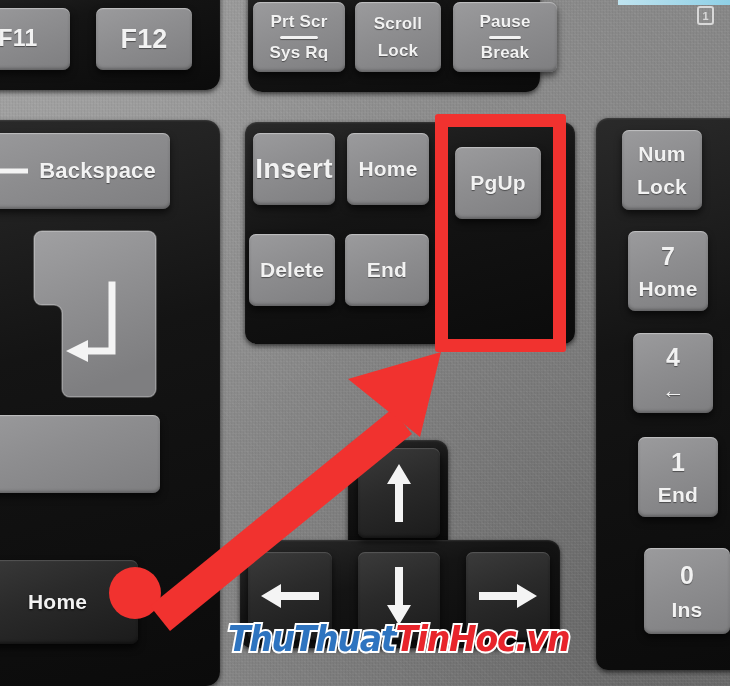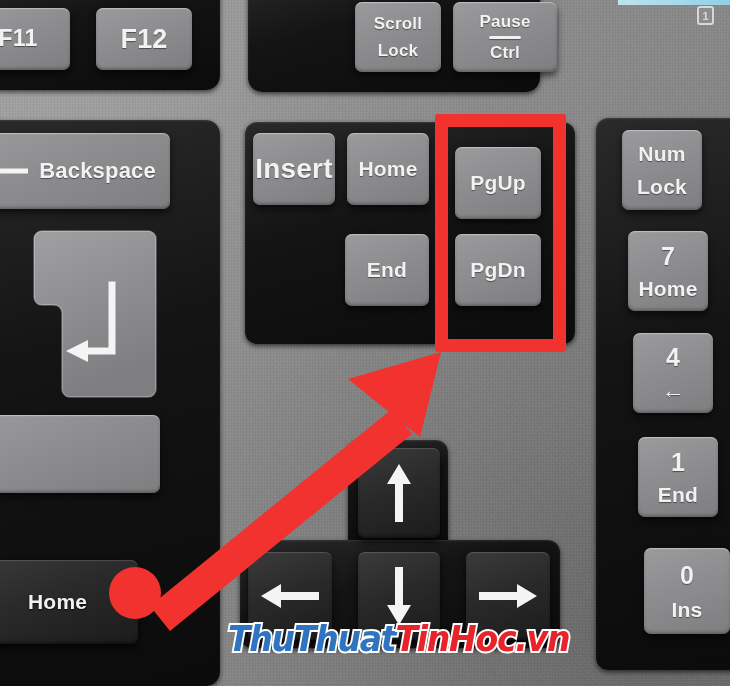--- a/index.html
+++ b/index.html
@@ -137,33 +137,40 @@
   <div class="well" style="left:596px;top:118px;width:160px;height:552px;border-radius:12px 0 0 12px;"></div>
 
   <div class="key gray" style="left:-34px;top:8px;width:104px;height:62px;font-size:23px;">
     <span class="lbl">F11</span>
   </div>
 
   <div class="key gray" style="left:96px;top:8px;width:96px;height:62px;font-size:27px;">
     <span class="lbl">F12</span>
   </div>
 
+  <div class="key gray" style="left:253px;top:2px;width:92px;height:70px;font-size:17px;">
+    <div class="stack">
+      <span class="lbl">Prt Scr</span>
+      <span class="rule"></span>
+      <span class="lbl">Sys Rq</span>
+    </div>
+  </div>
 
   <div class="key gray" style="left:355px;top:2px;width:86px;height:70px;font-size:17px;">
     <div class="stack" style="gap:8px;">
       <span class="lbl">Scroll</span>
       <span class="lbl">Lock</span>
     </div>
   </div>
 
   <div class="key gray" style="left:453px;top:2px;width:104px;height:70px;font-size:17px;">
     <div class="stack">
       <span class="lbl">Pause</span>
       <span class="rule"></span>
-      <span class="lbl">Ctrl</span>
+      <span class="lbl">Break</span>
     </div>
   </div>
 
 
   <div id="led">
     <span>1</span>
   </div>
 
   <div class="key gray" style="left:-40px;top:133px;width:210px;height:76px;font-size:22px;justify-content:flex-end;padding-right:14px;">
     <svg width="44" height="16" viewBox="0 0 44 16" style="margin-right:10px;">
@@ -200,25 +207,25 @@
   <div class="key gray" style="left:253px;top:133px;width:82px;height:72px;font-size:28px;">
     <span class="lbl">Insert</span>
   </div>
   <div class="key gray" style="left:347px;top:133px;width:82px;height:72px;font-size:21px;">
     <span class="lbl">Home</span>
   </div>
   <div class="key gray" style="left:455px;top:147px;width:86px;height:72px;font-size:21px;">
     <span class="lbl">PgUp</span>
   </div>
 
+  <div class="key gray" style="left:249px;top:234px;width:86px;height:72px;font-size:21px;">
+    <span class="lbl">Delete</span>
+  </div>
   <div class="key gray" style="left:345px;top:234px;width:84px;height:72px;font-size:21px;">
     <span class="lbl">End</span>
-  </div>
-  <div class="key gray" style="left:455px;top:234px;width:86px;height:72px;font-size:21px;">
-    <span class="lbl">PgDn</span>
   </div>
 
   <div class="key dark" style="left:358px;top:448px;width:82px;height:90px;font-size:34px;">
     <svg width="26" height="62" viewBox="0 0 26 62">
       <path d="M13 2 L25 22 L17 22 L17 60 L9 60 L9 22 L1 22 Z" fill="#f4f4f4"></path>
     </svg>
   </div>
   <div class="key dark" style="left:248px;top:552px;width:84px;height:88px;">
     <svg width="62" height="26" viewBox="0 0 62 26">
       <path d="M2 13 L22 1 L22 9 L60 9 L60 17 L22 17 L22 25 Z" fill="#f4f4f4"></path>

